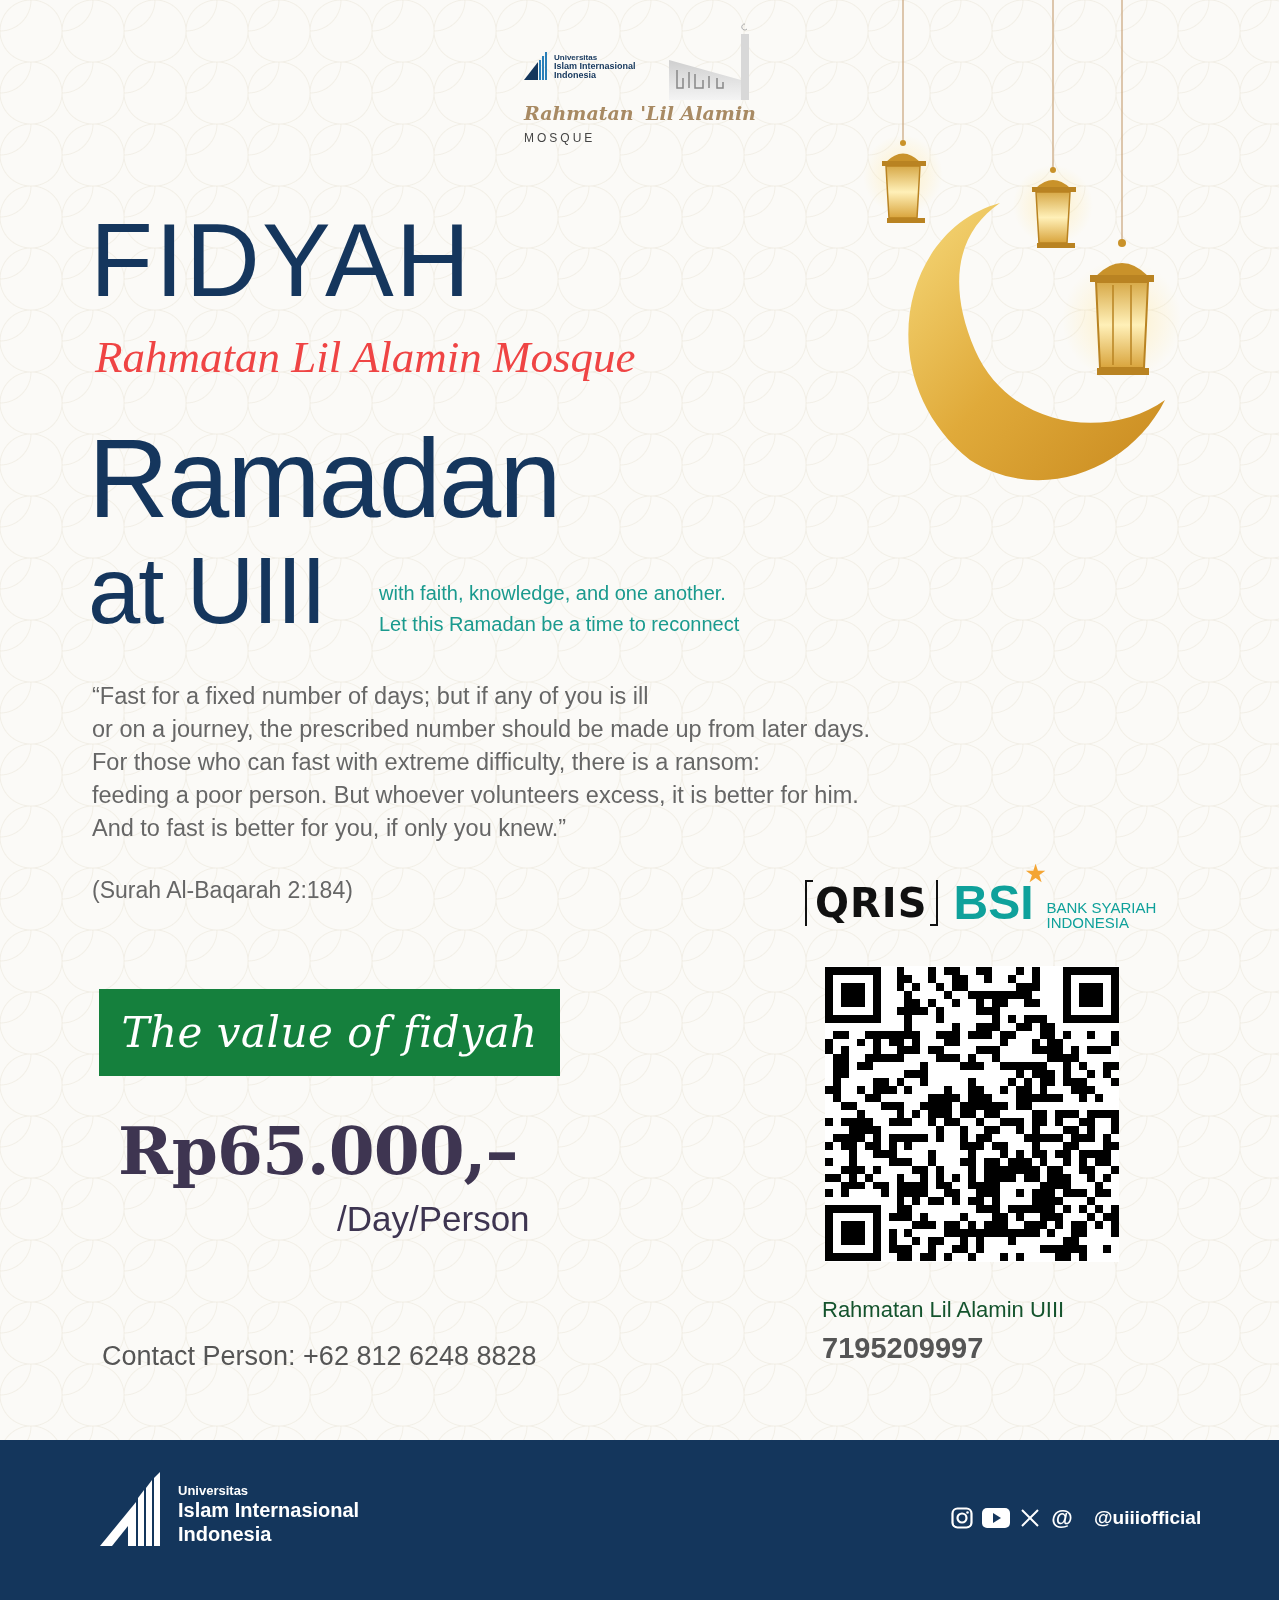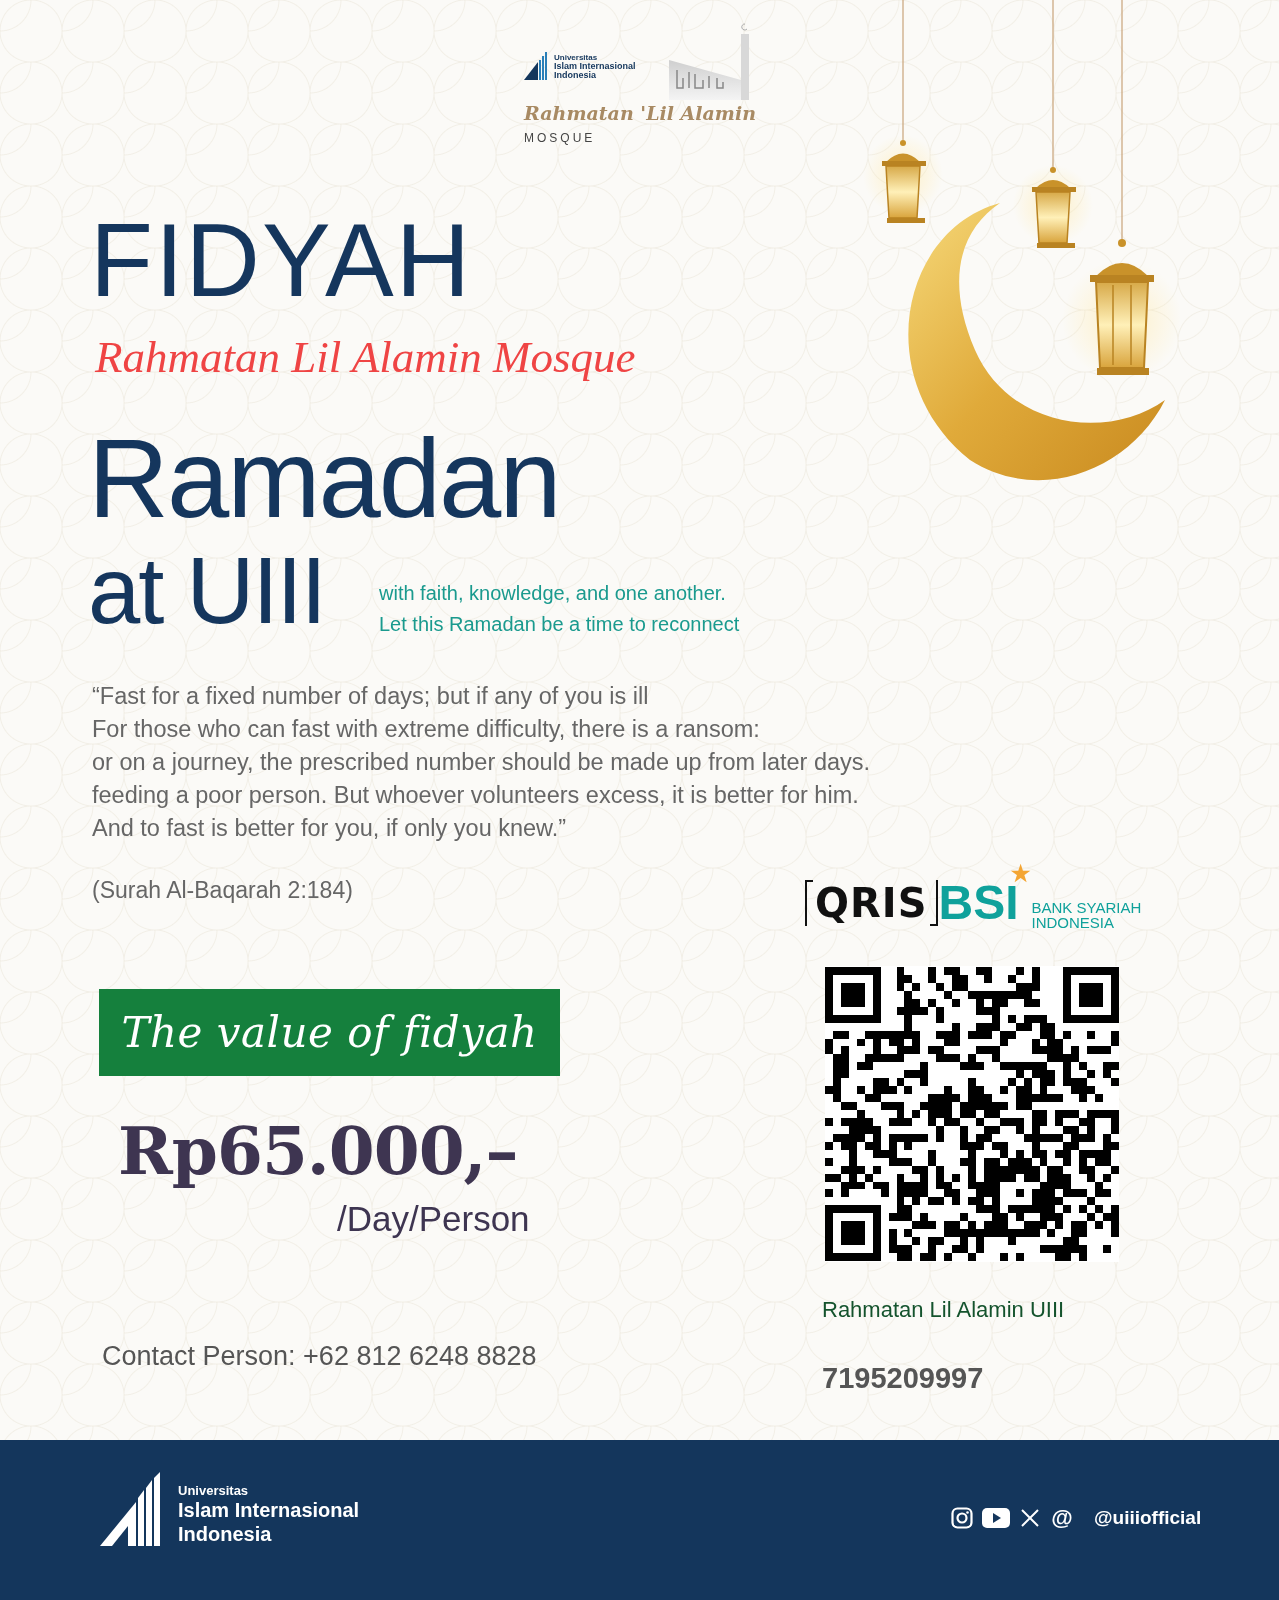--- a/index.html
+++ b/index.html
@@ -15,21 +15,21 @@
     }
     .abs { position: absolute; }
 
     
     .top-logo { left: 524px; top: 14px; width: 232px; height: 136px; }
     .uiii-mini { position: absolute; left: 0; top: 38px; display: flex; align-items: center; gap: 4px; }
     .uiii-mini .mark { width: 26px; height: 28px; }
     .uiii-mini .txt { font-size: 8px; line-height: 9px; color: #14365c; font-weight: bold; }
     .uiii-mini .txt .big { font-size: 9px; }
     .mosque-art { position: absolute; left: 145px; top: 6px; width: 84px; height: 82px; }
-    .mosque-name { position: absolute; left: 0; top: 88px; width: 232px; text-align: center;
+    .mosque-name { position: absolute; left: 0; top: 88px; width: 232px; text-align: left;
       font-family: "DejaVu Serif", serif; font-style: italic; font-weight: bold; font-size: 19px; color: #a88a63; }
     .mosque-sub { position: absolute; left: 0; top: 117px; width: 232px; 
       font-size: 12px; letter-spacing: 3px; color: #444; }
 
     
     .title-fidyah { left: 90px; top: 206px; font-size: 103px; line-height: 110px; color: #15365d; letter-spacing: 2px; }
     .title-mosque { left: 95px; top: 331px; font-family: "Liberation Serif", serif; font-style: italic; font-size: 45px; color: #ef4444; }
     .title-ramadan { left: 88px; top: 419px; font-size: 112px; line-height: 120px; color: #15365d; letter-spacing: -2px; }
     .title-at { left: 88px; top: 541px; font-size: 94px; line-height: 100px; color: #15365d; letter-spacing: -2px; }
     .subtitle { left: 379px; top: 578px; font-size: 20px; line-height: 31px; color: #1a9a8e; width: 420px; }
@@ -40,33 +40,33 @@
 
     
     .value-box { left: 99px; top: 989px; width: 461px; height: 87px; background: #15803d;
       display: flex; align-items: center; justify-content: center; }
     .value-box span { font-family: "DejaVu Serif", serif; font-style: italic; font-size: 42px; color: #fff; letter-spacing: 0.5px; }
     .price { left: 118px; top: 1112px; font-family: "DejaVu Serif", serif; font-weight: bold; font-size: 66px; color: #3e3551; letter-spacing: -1px; }
     .per { left: 337px; top: 1199px; font-size: 35px; color: #3e3551; }
     .contact { left: 102px; top: 1341px; font-size: 27px; color: #555; }
 
     
-    .pay-logos { left: 805px; top: 875px; display: flex; align-items: center; gap: 1px; }
+    .pay-logos { left: 805px; top: 875px; display: flex; align-items: center; gap: 16px; }
     .qris { display: flex; align-items: center; font-weight: bold; font-size: 40px; color: #111; letter-spacing: 1px; font-family: "DejaVu Sans", sans-serif; }
     .qris .bracket { width: 8px; height: 46px; border: 2px solid #111; }
     .qris .bl { border-right: none; border-bottom: none; margin-right: 2px; }
     .qris .br { border-left: none; border-top: none; margin-left: 2px; }
     .bsi { position: relative; font-weight: bold; font-size: 48px; color: #0fa19b; font-family: "Liberation Sans", sans-serif; }
     .bsi .star { position: absolute; right: -12px; top: -14px; color: #f4a533; font-size: 22px; }
     .bsi-sub { font-size: 15px; line-height: 15px; color: #0fa19b; margin-left: 6px; }
 
     .qr { left: 825px; top: 966px; width: 294px; height: 296px; background: #fff; }
     .qr svg { width: 100%; height: 100%; display: block; }
     .acct-name { left: 822px; top: 1297px; font-size: 22px; color: #14532d; }
-    .acct-num { left: 822px; top: 1332px; font-size: 29px; font-weight: bold; color: #555; margin-top: 30px; }
+    .acct-num { left: 822px; top: 1332px; font-size: 29px; font-weight: bold; color: #555; }
 
     
     .footer { left: 0; top: 1440px; width: 1279px; height: 160px; background: #14365c; }
     .footer-logo { position: absolute; left: 100px; top: 32px; display: flex; align-items: flex-end; gap: 8px; }
     .footer-logo .mark { width: 70px; height: 74px; }
     .footer-logo .txt { color: #fff; }
     .footer-logo .t1 { font-size: 13px; font-weight: bold; line-height: 15px; }
     .footer-logo .t2 { font-size: 20px; font-weight: bold; line-height: 24px; }
     .social { position: absolute; left: 950px; top: 66px; display: flex; align-items: center; gap: 8px; }
     .social .ic { width: 24px; height: 24px; display: flex; align-items: center; justify-content: center; color: #fff; }
@@ -164,22 +164,22 @@
 <div class="abs title-mosque">Rahmatan Lil Alamin Mosque</div>
 <div class="abs title-ramadan">Ramadan</div>
 <div class="abs title-at">at UIII</div>
 <div class="abs subtitle">
   <div>with faith, knowledge, and one another.</div>
   <div>Let this Ramadan be a time to reconnect</div>
 </div>
 
 <div class="abs quote">
   <div>“Fast for a fixed number of days; but if any of you is ill</div>
+  <div>or on a journey, the prescribed number should be made up from later days.</div>
   <div>For those who can fast with extreme difficulty, there is a ransom:</div>
-  <div>or on a journey, the prescribed number should be made up from later days.</div>
   <div>feeding a poor person. But whoever volunteers excess, it is better for him.</div>
   <div>And to fast is better for you, if only you knew.”</div>
 </div>
 <div class="abs surah">(Surah Al-Baqarah 2:184)</div>
 
 <div class="abs value-box">
   <span>The value of fidyah</span>
 </div>
 <div class="abs price">Rp65.000,–</div>
 <div class="abs per">/Day/Person</div>

